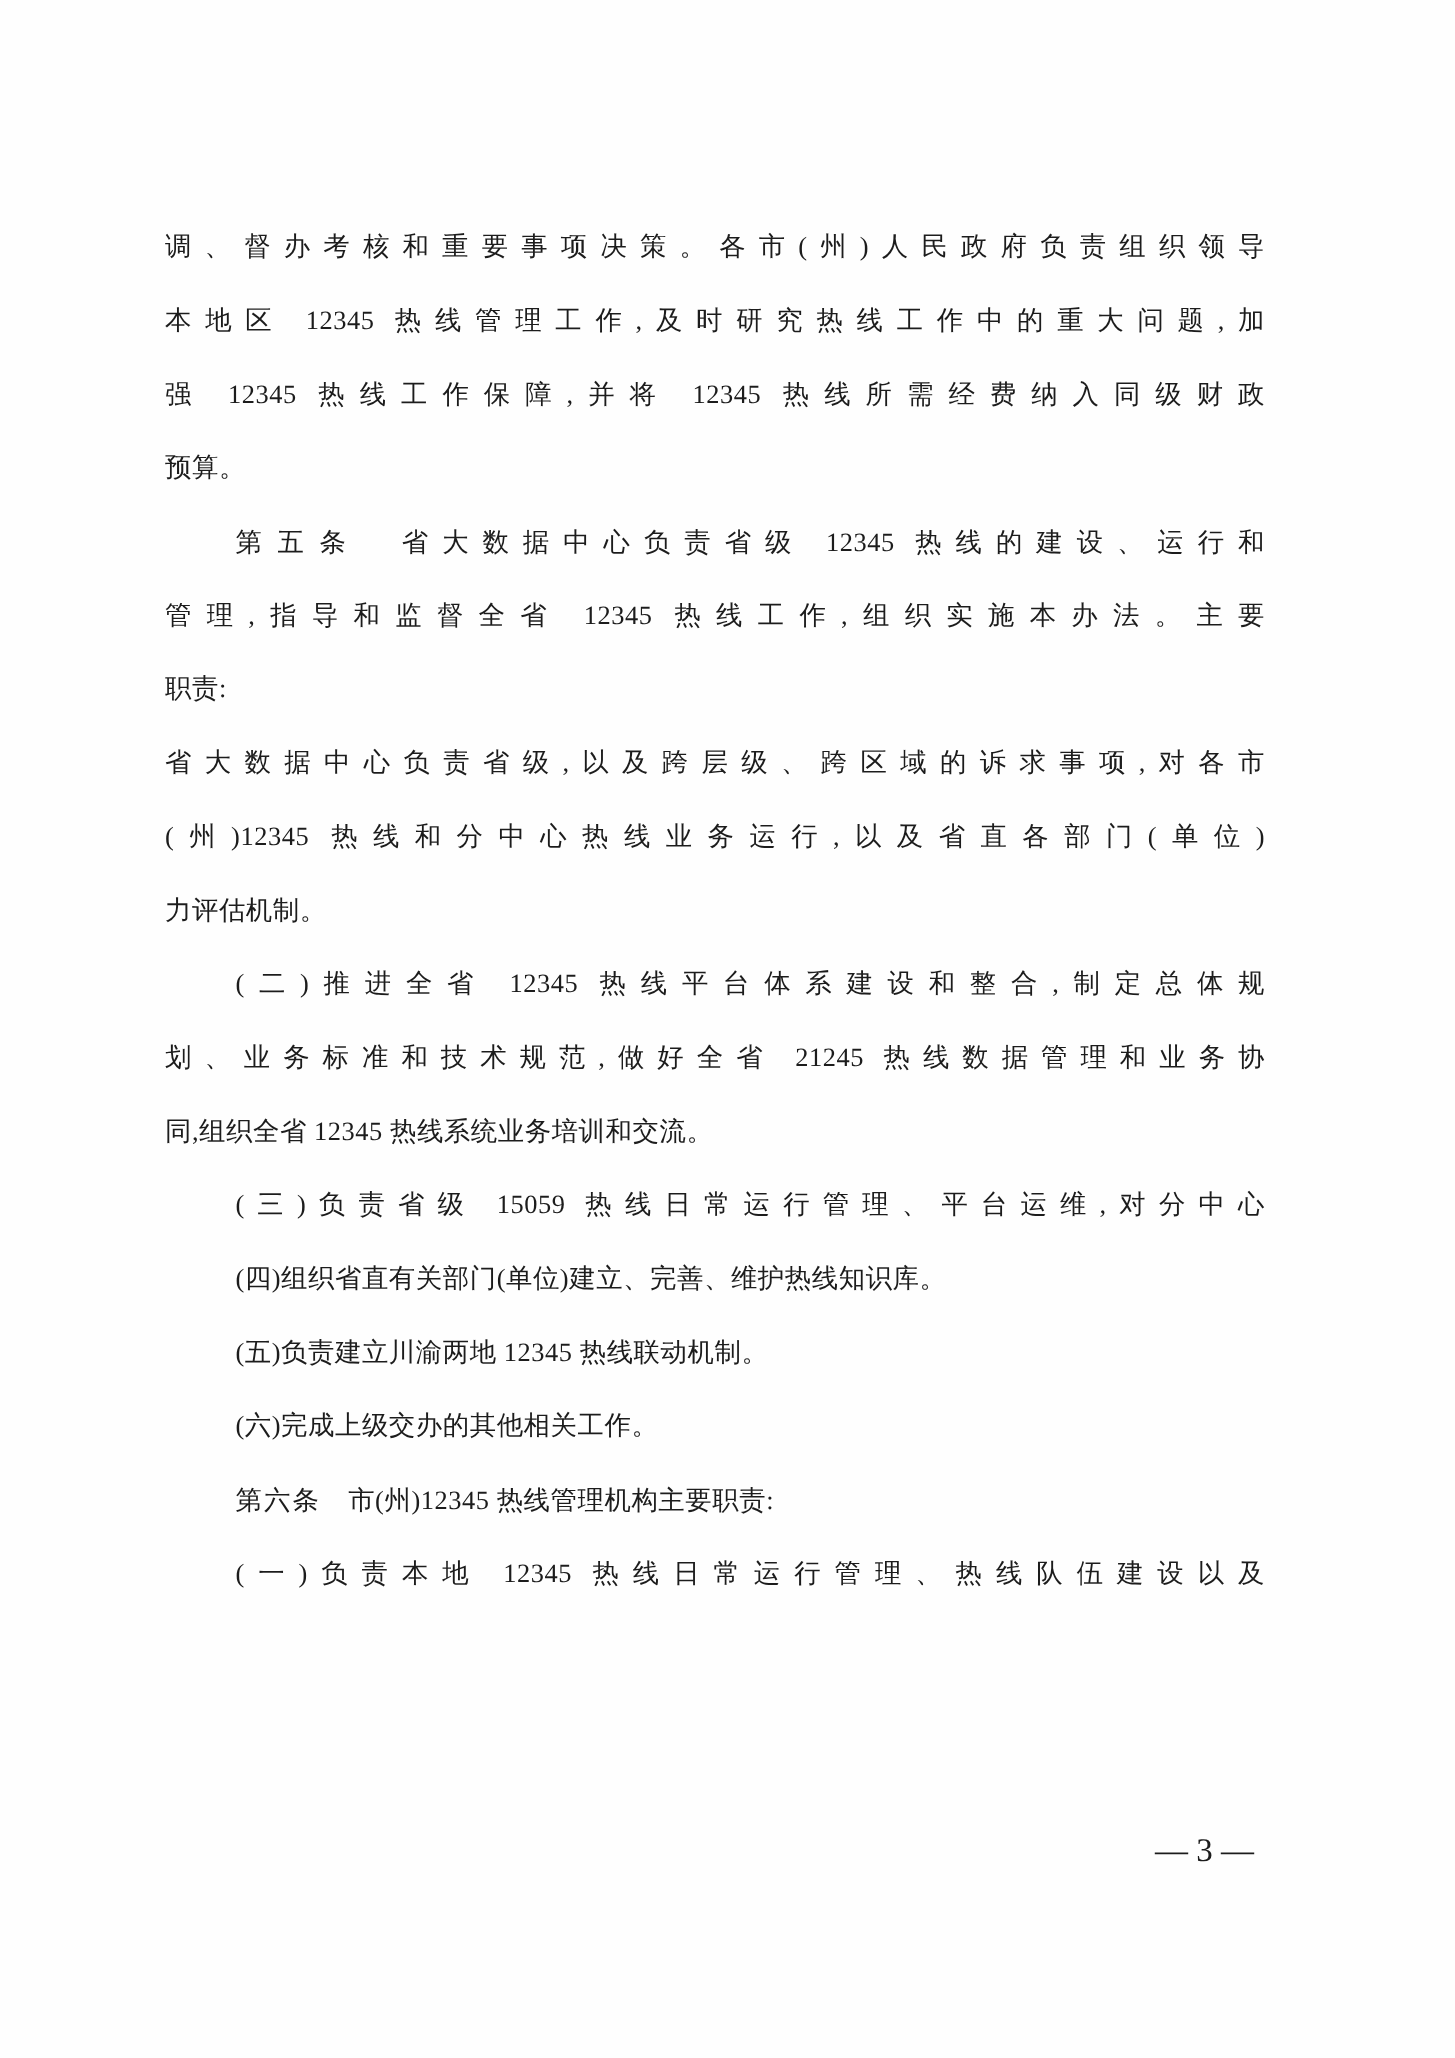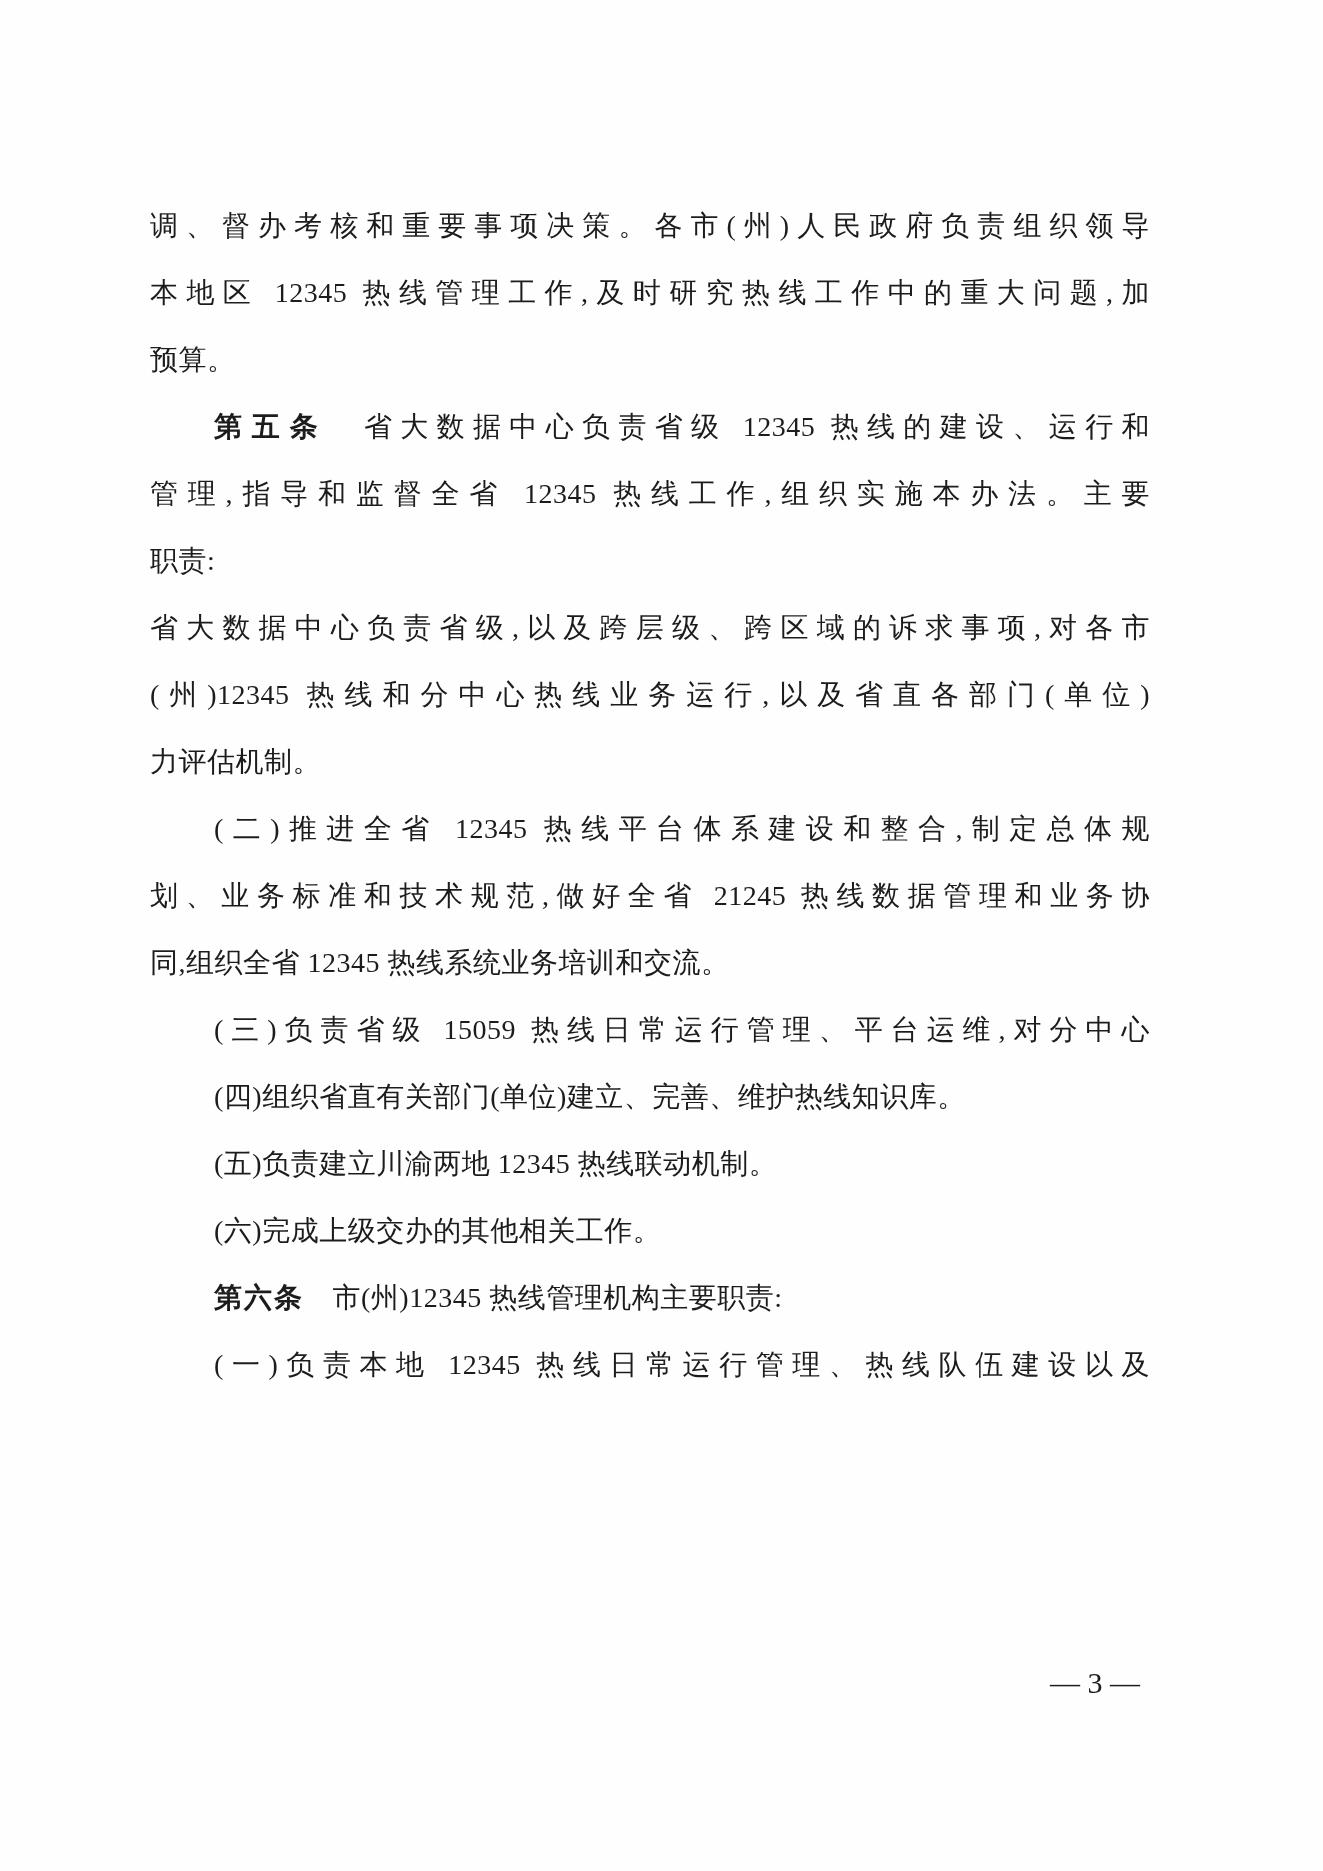--- a/index.html
+++ b/index.html
@@ -14,37 +14,37 @@
     overflow: hidden;
   }
   .text-block {
     position: absolute;
     left: 150px;
     top: 192px;
     width: 1000px;
   }
   .para { margin: 0; padding: 0; }
   .line {
-    font-size: 28px;
+    font-size: 24px;
     line-height: 67px;
     height: 67px;
     overflow: hidden;
     text-align: justify;
     text-align-last: justify;
     white-space: nowrap;
     letter-spacing: 0.5px;
   }
   .line.last {
     text-align-last: left;
   }
   .line.indent {
     text-indent: 64px;
   }
   .article-no {
-    font-weight: 700;
+    font-weight: 400;
     font-family: "Liberation Sans", "DejaVu Sans", sans-serif;
     letter-spacing: 2px;
   }
   .page-footer {
     position: absolute;
     top: 1663px;
     left: 150px;
     width: 1000px;
     padding-right: 10px;
     box-sizing: border-box;
@@ -55,20 +55,21 @@
   }
 </style>
 </head>
 <body>
 
 <div class="page">
   <div class="text-block">
       <div class="para">
         <div class="line">调、督办考核和重要事项决策。各市(州)人民政府负责组织领导</div>
         <div class="line">本地区 12345 热线管理工作,及时研究热线工作中的重大问题,加</div>
+        <div class="line">强 12345 热线工作保障,并将 12345 热线所需经费纳入同级财政</div>
         <div class="line last">预算。</div>
       </div>
       <div class="para">
         <div class="line indent"><span class="article-no">第五条</span>　省大数据中心负责省级 12345 热线的建设、运行和</div>
         <div class="line">管理,指导和监督全省 12345 热线工作,组织实施本办法。主要</div>
         <div class="line last">职责:</div>
       </div>
       <div class="para">
         <div class="line">省大数据中心负责省级,以及跨层级、跨区域的诉求事项,对各市</div>
         <div class="line">(州)12345 热线和分中心热线业务运行,以及省直各部门(单位)</div>

